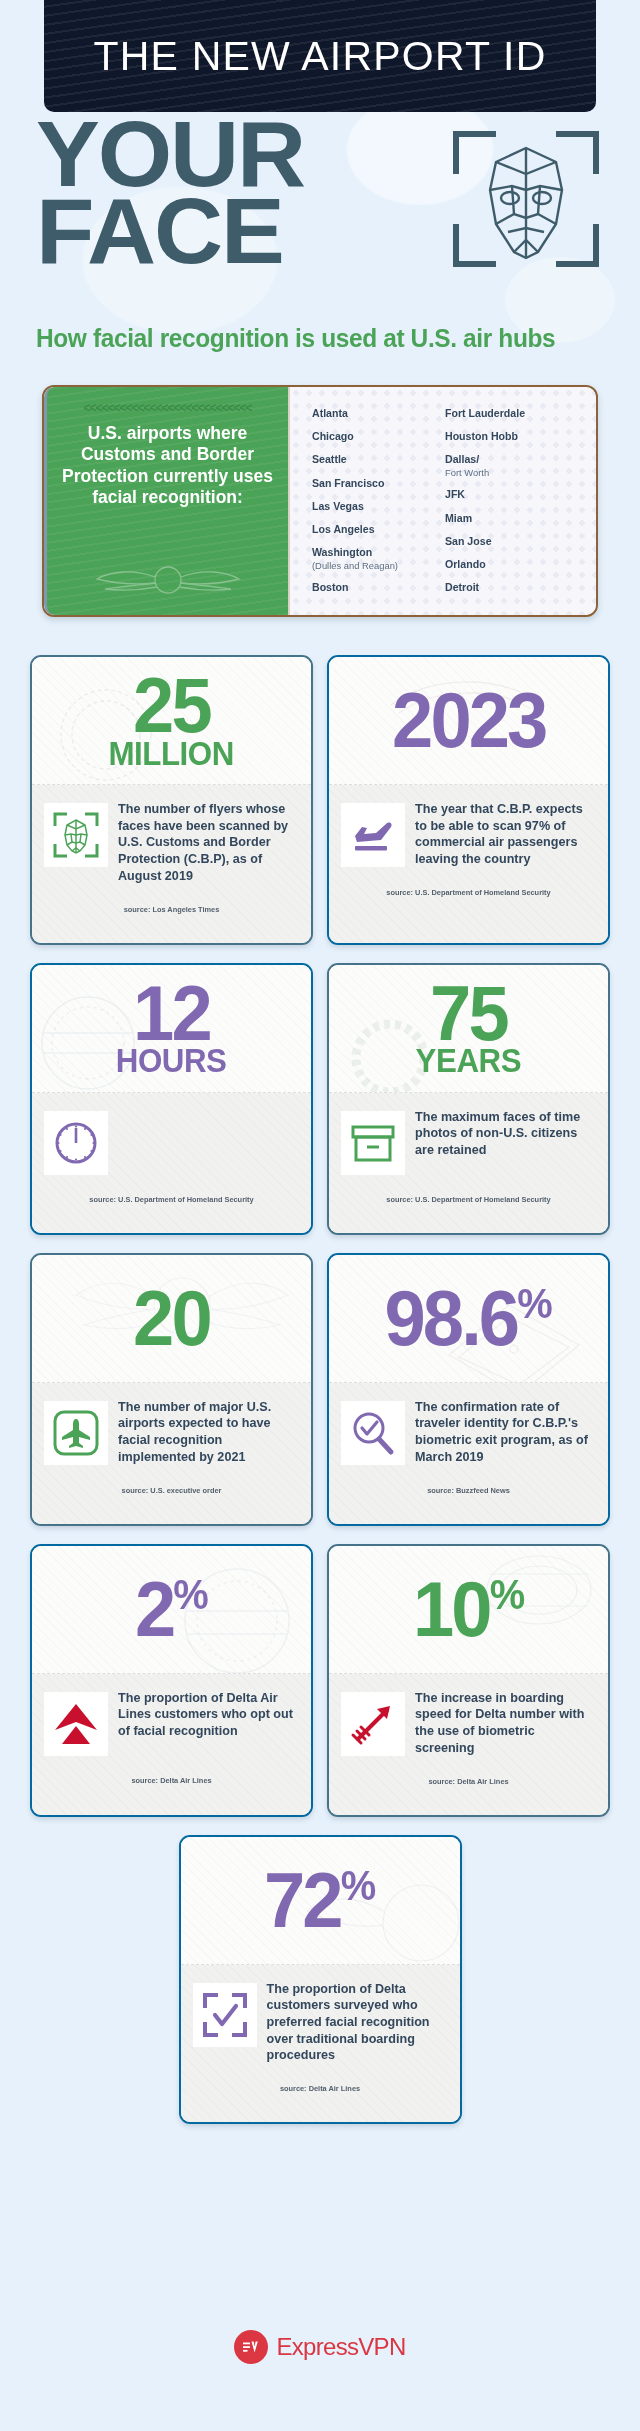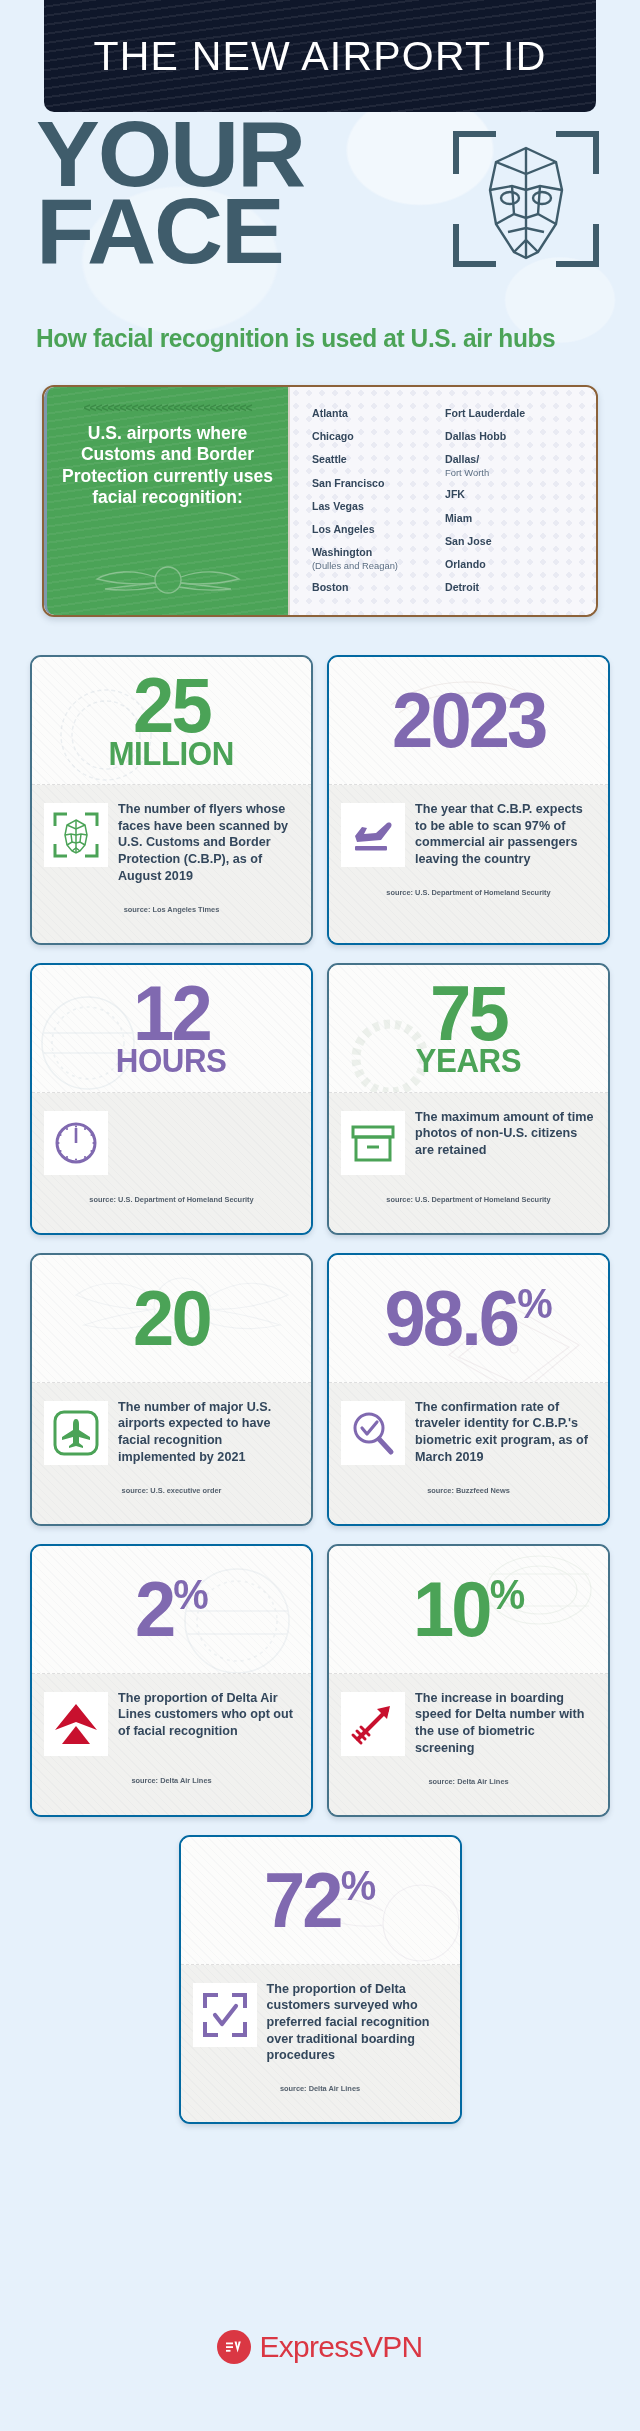--- a/index.html
+++ b/index.html
@@ -250,21 +250,21 @@
   .footer {
     position: absolute; left: 0; top: 2330px; width: 640px;
     display: flex; align-items: center; justify-content: center; gap: 8px;
   }
   .ev-mark {
     width: 34px; height: 34px; border-radius: 50%;
     background: #da3743;
     display: flex; align-items: center; justify-content: center;
   }
   .ev-word {
-    color: #da3743; font-size: 30px; font-weight: 400; letter-spacing: -.7px;
+    color: #da3743; font-size: 24px; font-weight: 400; letter-spacing: -.7px;
   }
 </style>
 </head>
 <body>
 
 <div class="page">
 
   <div class="hdr-bar">
     <div class="hdr-bar-text">THE NEW AIRPORT ID</div>
   </div>
@@ -324,21 +324,21 @@
             <li>San Francisco</li>
             <li>Las Vegas</li>
             <li>Los Angeles</li>
             <li>Washington<span class="sub">(Dulles and Reagan)</span></li>
             <li>Boston</li>
           </ul>
       </div>
       <div class="pp-col">
         <ul id="airports-right">
             <li>Fort Lauderdale</li>
-            <li>Dallas Hobb</li>
+            <li>Houston Hobb</li>
             <li>Dallas/<span class="sub">Fort Worth</span></li>
             <li>JFK</li>
             <li>Miam</li>
             <li>San Jose</li>
             <li>Orlando</li>
             <li>Detroit</li>
           </ul>
       </div>
     </div>
   </div>
@@ -467,21 +467,21 @@
       <div class="row-body">
         <div class="icon-box">
               <svg width="48" height="42" viewBox="0 0 48 42">
         <g fill="none" stroke="#4ba357" stroke-width="3">
           <rect x="4" y="5" width="40" height="10"></rect>
           <rect x="7" y="15" width="34" height="23"></rect>
           <line x1="18" y1="25" x2="30" y2="25"></line>
         </g>
               </svg>
             </div>
-        <div class="desc">The maximum amount of time photos of non-U.S. citizens are retained</div>
+        <div class="desc">The maximum faces of time photos of non-U.S. citizens are retained</div>
       </div>
       <div class="source">source: U.S. Department of Homeland Security</div>
     </div>
       </div>
       <div class="card green-b">
     <div class="card-top">
       <span class="watermark" style="left:40px;top:6px;"><svg width="220" height="90" viewBox="0 0 220 90">
               <g fill="none" stroke="#c9d2db" stroke-width="1.2">
                 <circle cx="110" cy="45" r="28"></circle>
                 <path d="M84 36 C52 16 24 20 4 34 C28 44 58 50 84 48"></path>

